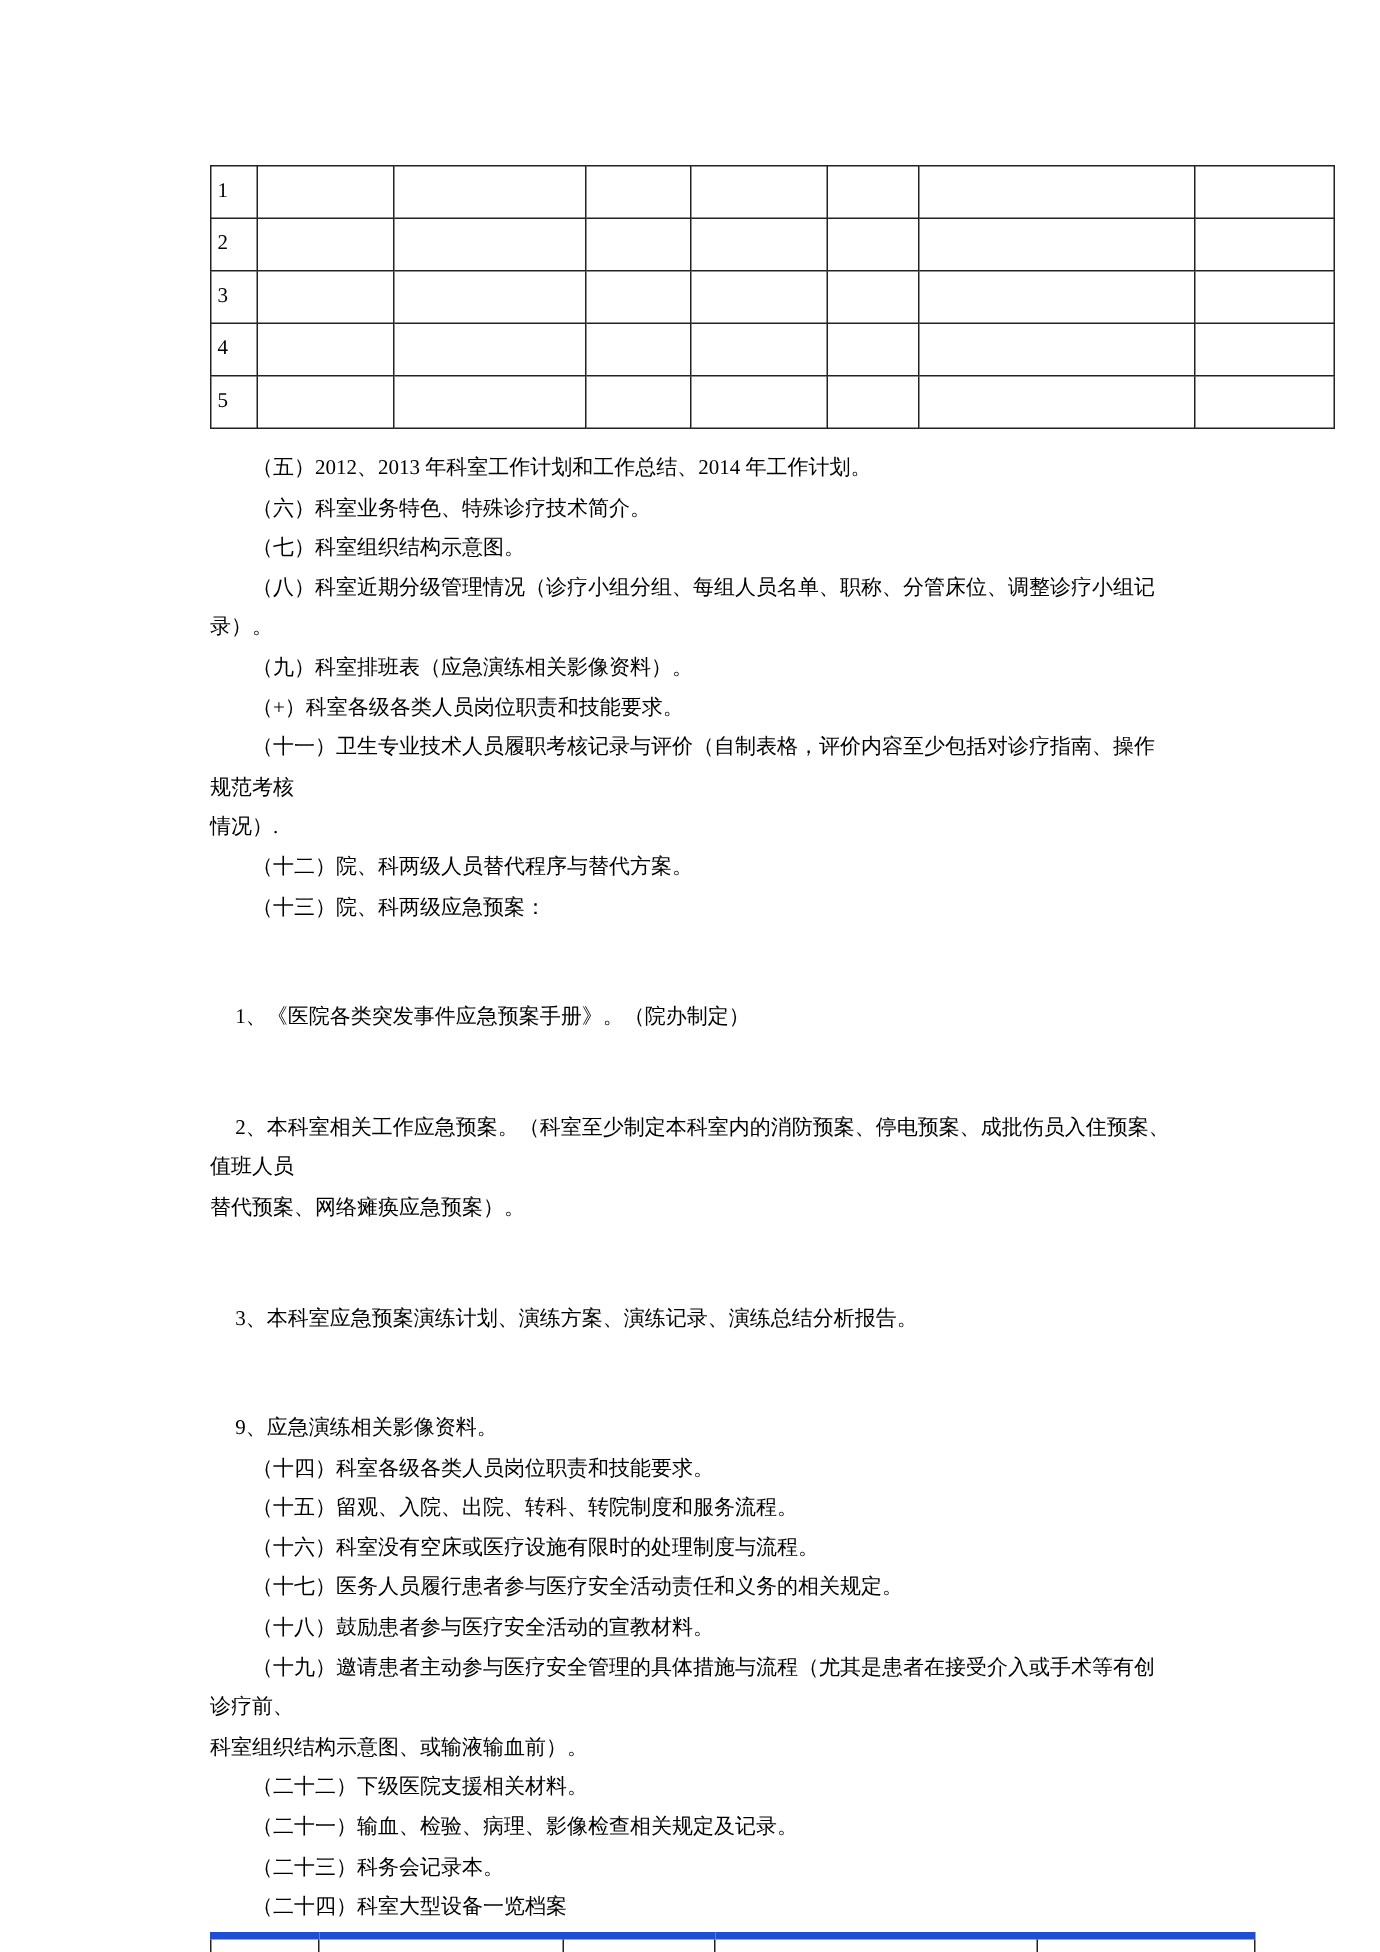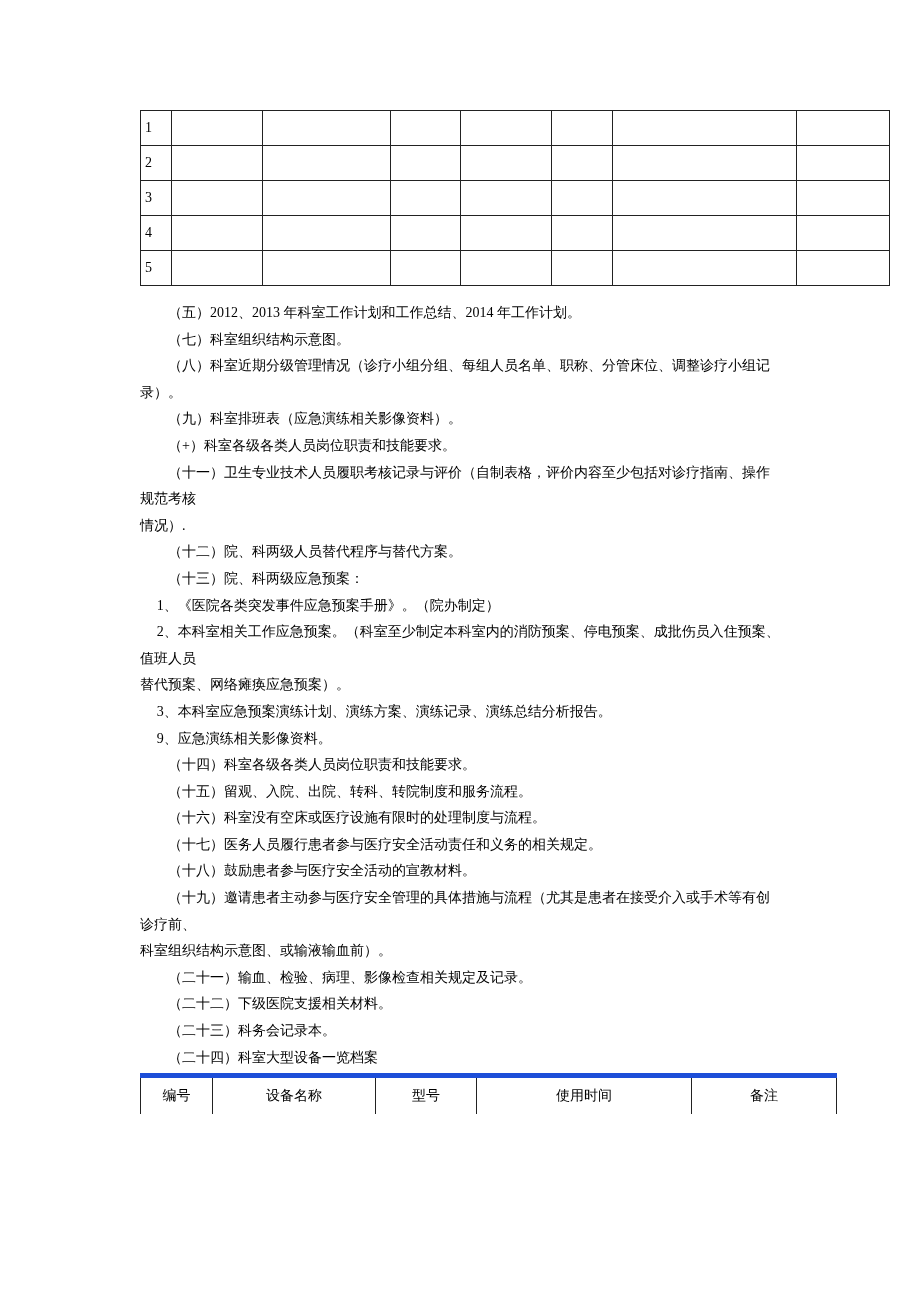--- a/index.html
+++ b/index.html
@@ -42,20 +42,21 @@
   }
   .body-text p {
     margin: 0;
     text-indent: 2em;
   }
   .body-text p.noindent {
     text-indent: 0;
   }
   .body-text p.num {
     text-indent: 1.2em;
+    margin-top: 47px;
   }
 
   table.t2 {
     margin-top: 2px;
     border-collapse: collapse;
     width: 100%;
     table-layout: fixed;
   }
   table.t2 td {
     border-left: 1px solid #222;
@@ -137,42 +138,43 @@
         <td></td>
         <td></td>
         <td></td>
         <td></td>
       </tr>
     </tbody>
   </table>
 
   <div class="body-text">
     <p>（五）2012、2013 年科室工作计划和工作总结、2014 年工作计划。</p>
+    <p>（六）科室业务特色、特殊诊疗技术简介。</p>
     <p>（七）科室组织结构示意图。</p>
     <p>（八）科室近期分级管理情况（诊疗小组分组、每组人员名单、职称、分管床位、调整诊疗小组记录）。</p>
     <p>（九）科室排班表（应急演练相关影像资料）。</p>
     <p>（+）科室各级各类人员岗位职责和技能要求。</p>
     <p>（十一）卫生专业技术人员履职考核记录与评价（自制表格，评价内容至少包括对诊疗指南、操作规范考核</p>
     <p class="noindent">情况）.</p>
     <p>（十二）院、科两级人员替代程序与替代方案。</p>
     <p>（十三）院、科两级应急预案：</p>
     <p class="num">1、《医院各类突发事件应急预案手册》。（院办制定）</p>
     <p class="num">2、本科室相关工作应急预案。（科室至少制定本科室内的消防预案、停电预案、成批伤员入住预案、值班人员</p>
     <p class="noindent">替代预案、网络瘫痪应急预案）。</p>
     <p class="num">3、本科室应急预案演练计划、演练方案、演练记录、演练总结分析报告。</p>
     <p class="num">9、应急演练相关影像资料。</p>
     <p>（十四）科室各级各类人员岗位职责和技能要求。</p>
     <p>（十五）留观、入院、出院、转科、转院制度和服务流程。</p>
     <p>（十六）科室没有空床或医疗设施有限时的处理制度与流程。</p>
     <p>（十七）医务人员履行患者参与医疗安全活动责任和义务的相关规定。</p>
     <p>（十八）鼓励患者参与医疗安全活动的宣教材料。</p>
     <p>（十九）邀请患者主动参与医疗安全管理的具体措施与流程（尤其是患者在接受介入或手术等有创诊疗前、</p>
     <p class="noindent">科室组织结构示意图、或输液输血前）。</p>
+    <p>（二十二）下级医院支援相关材料。</p>
     <p>（二十一）输血、检验、病理、影像检查相关规定及记录。</p>
-    <p>（二十二）下级医院支援相关材料。</p>
     <p>（二十三）科务会记录本。</p>
     <p>（二十四）科室大型设备一览档案</p>
   </div>
 
   <table class="t2">
     <colgroup>
       <col class="d0">
         <col class="d1">
         <col class="d2">
         <col class="d3">

